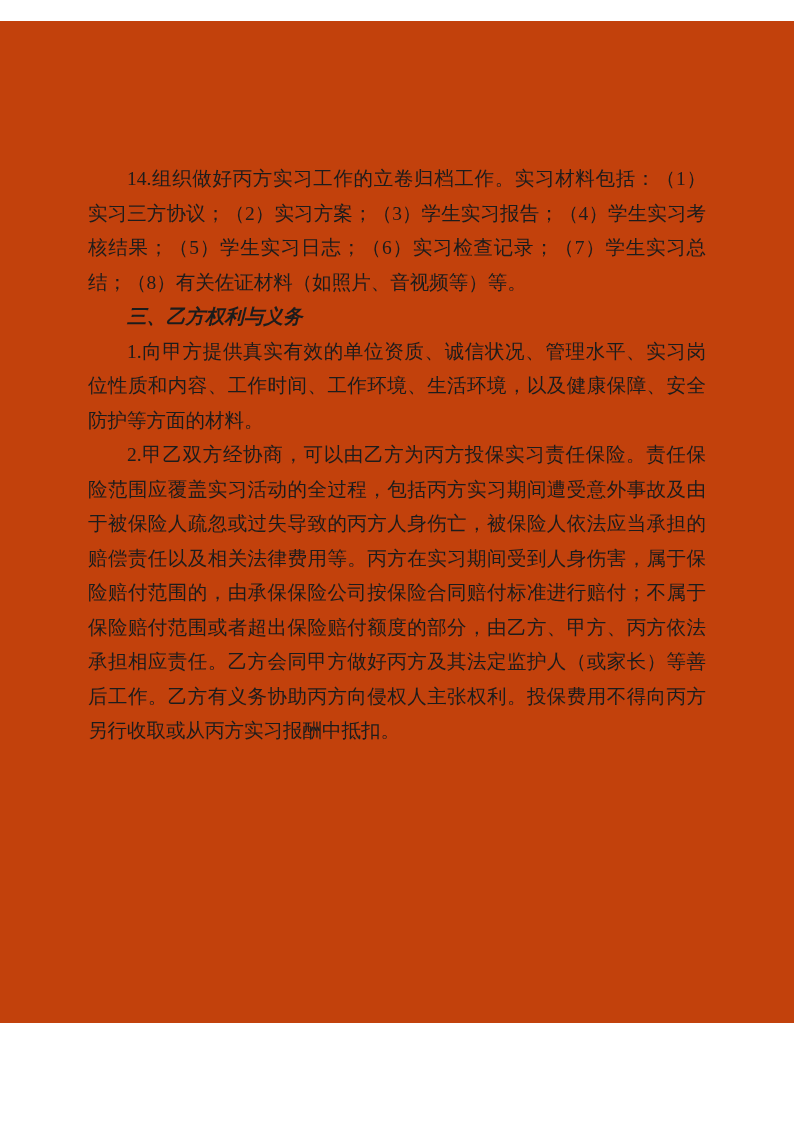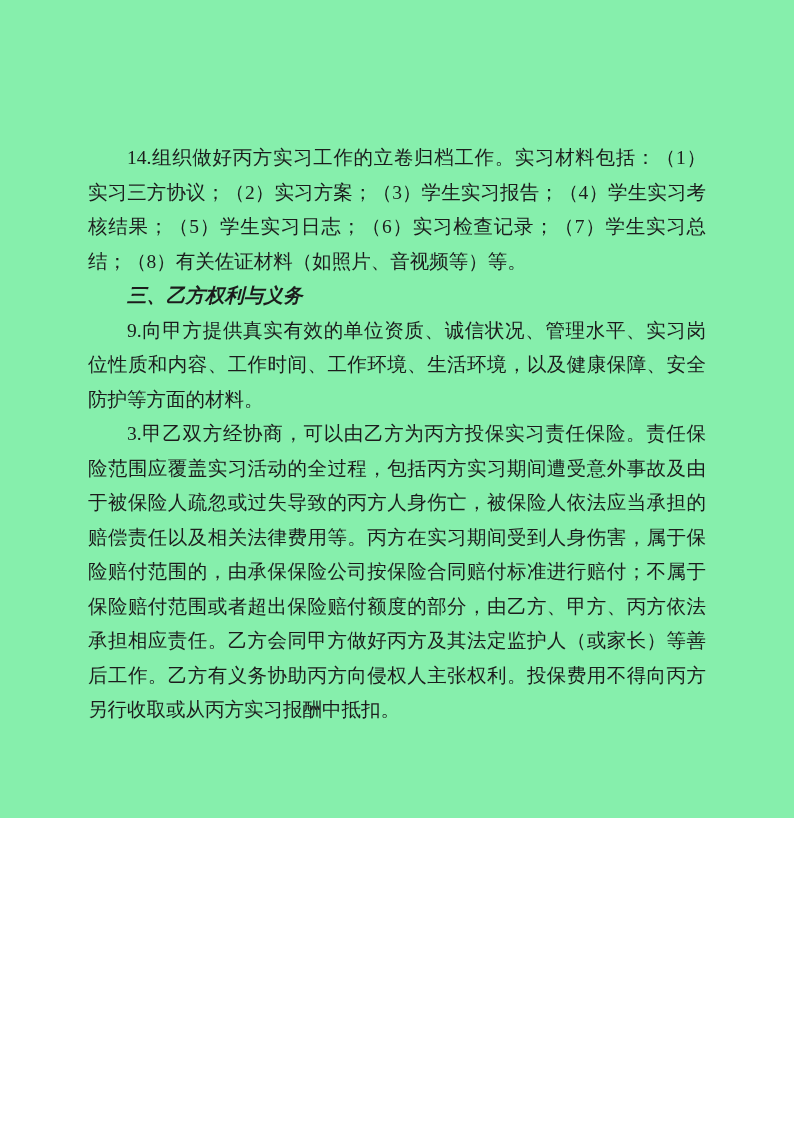--- a/index.html
+++ b/index.html
@@ -3,23 +3,24 @@
 <meta charset="utf-8">
 <style>
   html, body {
     margin: 0;
     padding: 0;
     background: #ffffff;
   }
   .page {
     position: relative;
     width: 794px;
-    height: 818px;
-    background: #86efac;
+    height: 1002px;
+    background: #c2410c;
     overflow: hidden;
+    margin-top: 21px;
   }
   .doc-content {
     position: absolute;
     left: 88px;
     top: 141px;
     width: 618px;
     font-family: "Liberation Serif", "DejaVu Serif", serif;
     font-size: 19.5px;
     line-height: 34.5px;
     color: #1c1c1c;
@@ -35,16 +36,16 @@
     font-style: italic;
   }
 </style>
 </head>
 <body>
 
 <div class="page">
   <div class="doc-content">
     <p>14.组织做好丙方实习工作的立卷归档工作。实习材料包括：（1）实习三方协议；（2）实习方案；（3）学生实习报告；（4）学生实习考核结果；（5）学生实习日志；（6）实习检查记录；（7）学生实习总结；（8）有关佐证材料（如照片、音视频等）等。</p>
     <p class="section-heading">三、乙方权利与义务</p>
-    <p>9.向甲方提供真实有效的单位资质、诚信状况、管理水平、实习岗位性质和内容、工作时间、工作环境、生活环境，以及健康保障、安全防护等方面的材料。</p>
-    <p>3.甲乙双方经协商，可以由乙方为丙方投保实习责任保险。责任保险范围应覆盖实习活动的全过程，包括丙方实习期间遭受意外事故及由于被保险人疏忽或过失导致的丙方人身伤亡，被保险人依法应当承担的赔偿责任以及相关法律费用等。丙方在实习期间受到人身伤害，属于保险赔付范围的，由承保保险公司按保险合同赔付标准进行赔付；不属于保险赔付范围或者超出保险赔付额度的部分，由乙方、甲方、丙方依法承担相应责任。乙方会同甲方做好丙方及其法定监护人（或家长）等善后工作。乙方有义务协助丙方向侵权人主张权利。投保费用不得向丙方另行收取或从丙方实习报酬中抵扣。</p>
+    <p>1.向甲方提供真实有效的单位资质、诚信状况、管理水平、实习岗位性质和内容、工作时间、工作环境、生活环境，以及健康保障、安全防护等方面的材料。</p>
+    <p>2.甲乙双方经协商，可以由乙方为丙方投保实习责任保险。责任保险范围应覆盖实习活动的全过程，包括丙方实习期间遭受意外事故及由于被保险人疏忽或过失导致的丙方人身伤亡，被保险人依法应当承担的赔偿责任以及相关法律费用等。丙方在实习期间受到人身伤害，属于保险赔付范围的，由承保保险公司按保险合同赔付标准进行赔付；不属于保险赔付范围或者超出保险赔付额度的部分，由乙方、甲方、丙方依法承担相应责任。乙方会同甲方做好丙方及其法定监护人（或家长）等善后工作。乙方有义务协助丙方向侵权人主张权利。投保费用不得向丙方另行收取或从丙方实习报酬中抵扣。</p>
   </div>
 </div>
 
 </body></html>

